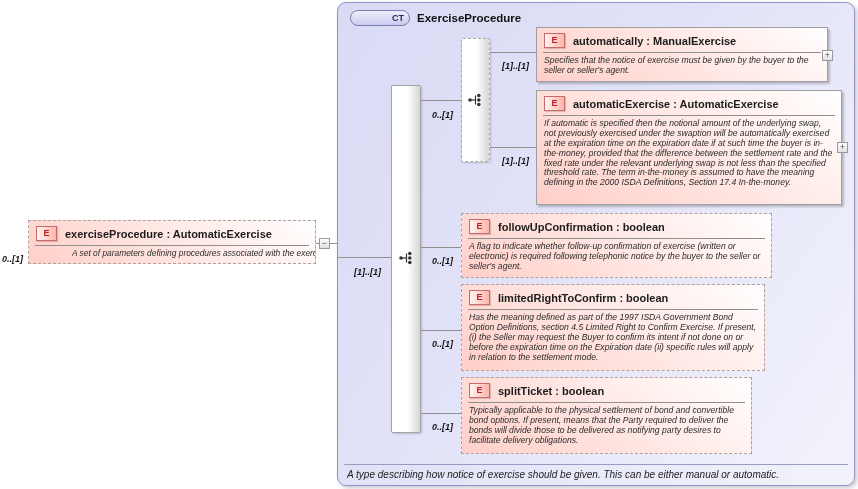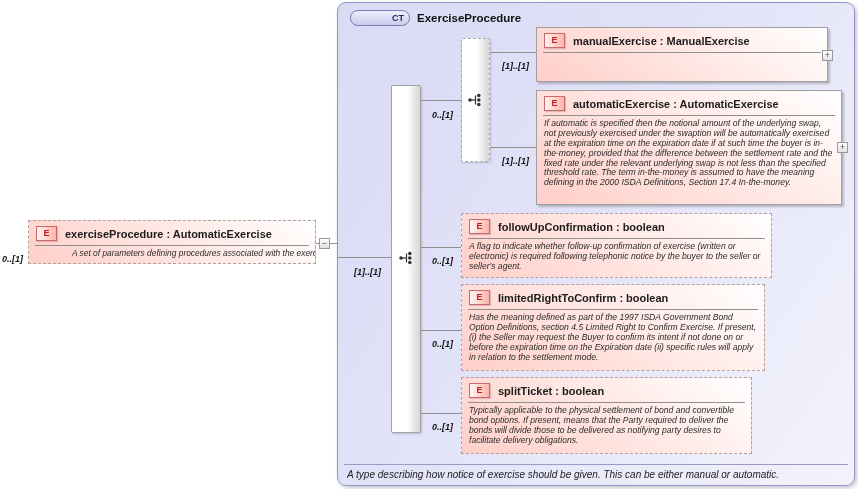--- a/index.html
+++ b/index.html
@@ -135,23 +135,24 @@
 
   <div class="hline" style="left:421px;top:330px;width:40px;"></div>
   <span class="card" style="left:432px;top:318px;">0..[1]</span>
 
   <div class="hline" style="left:421px;top:413px;width:40px;"></div>
   <span class="card" style="left:432px;top:401px;">0..[1]</span>
 
   <div class="ebox solid" style="left:536px;top:27px;width:292px;height:55px;">
     <div class="ebox-head">
       <span class="badge-e">E</span>
-      <span class="ebox-title">manualExercise : ManualExercise</span>
+      <span class="ebox-title">automatically : ManualExercise</span>
     </div>
     <div class="ebox-sep"></div>
+    <div class="ebox-desc">Specifies that the notice of exercise must be given by the buyer to the seller or seller's agent.</div>
   </div>
   <div class="toggle" style="left:822px;top:50px;">+</div>
 
   <div class="ebox solid" style="left:536px;top:90px;width:306px;height:115px;">
     <div class="ebox-head">
       <span class="badge-e">E</span>
       <span class="ebox-title">automaticExercise : AutomaticExercise</span>
     </div>
     <div class="ebox-sep"></div>
     <div class="ebox-desc">If automatic is specified then the notional amount of the underlying swap, not previously exercised under the swaption will be automatically exercised at the expiration time on the expiration date if at such time the buyer is in-the-money, provided that the difference between the settlement rate and the fixed rate under the relevant underlying swap is not less than the specified threshold rate. The term in-the-money is assumed to have the meaning defining in the 2000 ISDA Definitions, Section 17.4 In-the-money.</div>

